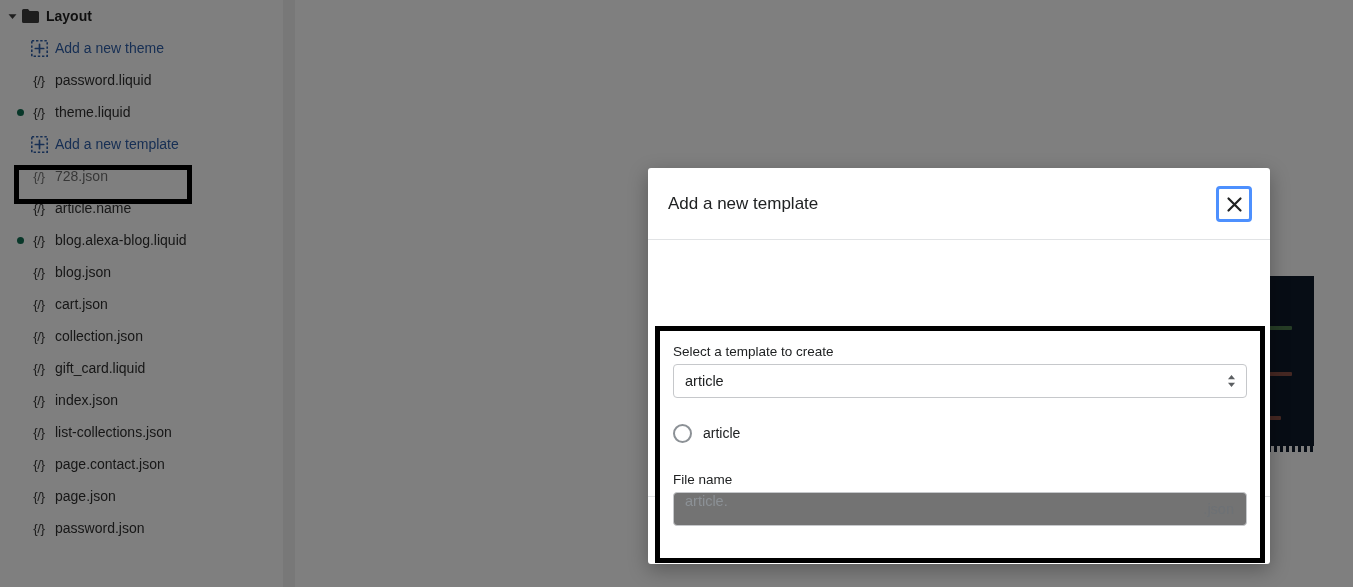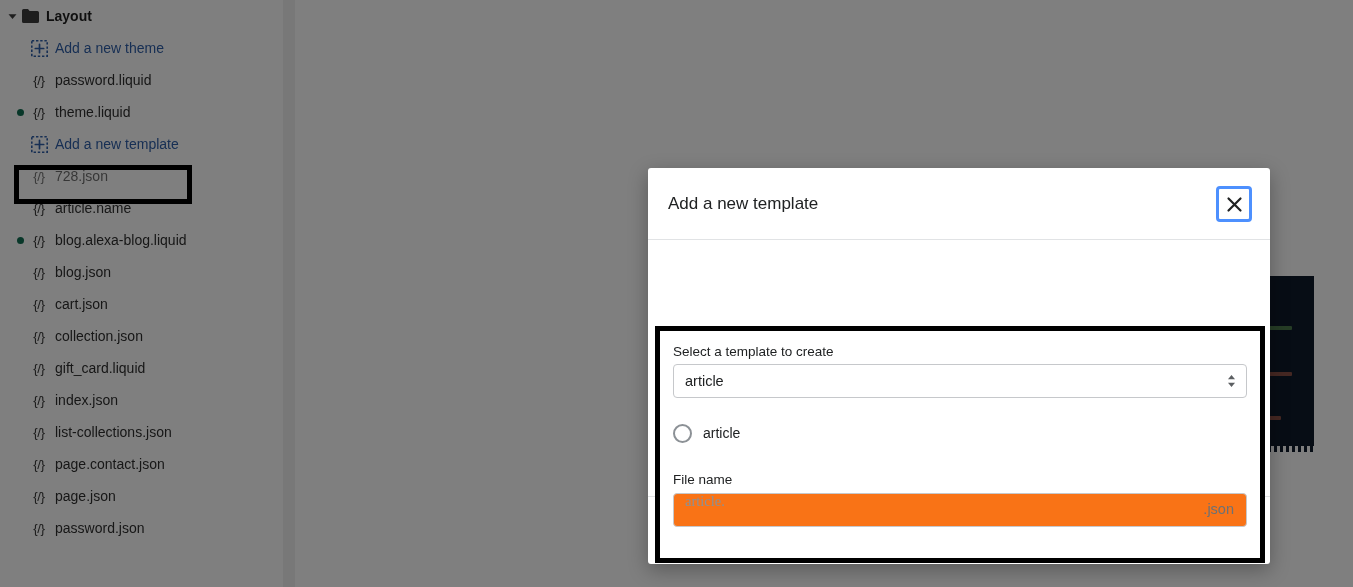--- a/index.html
+++ b/index.html
@@ -325,25 +325,25 @@
   .input-wrap {
     position: relative;
     width: 100%;
     height: 34px;
   }
   .text-input {
     width: 100%;
     height: 34px;
     border: 1px solid #c6c8cb;
     border-radius: 4px;
-    background: #f97316;
+    background: #737373;
     font-size: 14.5px;
     color: #202223;
     padding: 0 52px 16px 11px;
-    font-family: Liberation Serif, serif;
+    font-family: Liberation Sans, sans-serif;
     outline: none;
   }
   .text-input::placeholder { color: #8c9196; }
   .input-suffix {
     position: absolute;
     right: 13px;
     top: 50%;
     transform: translateY(-50%);
     font-size: 14.5px;
     color: #6d7175;

